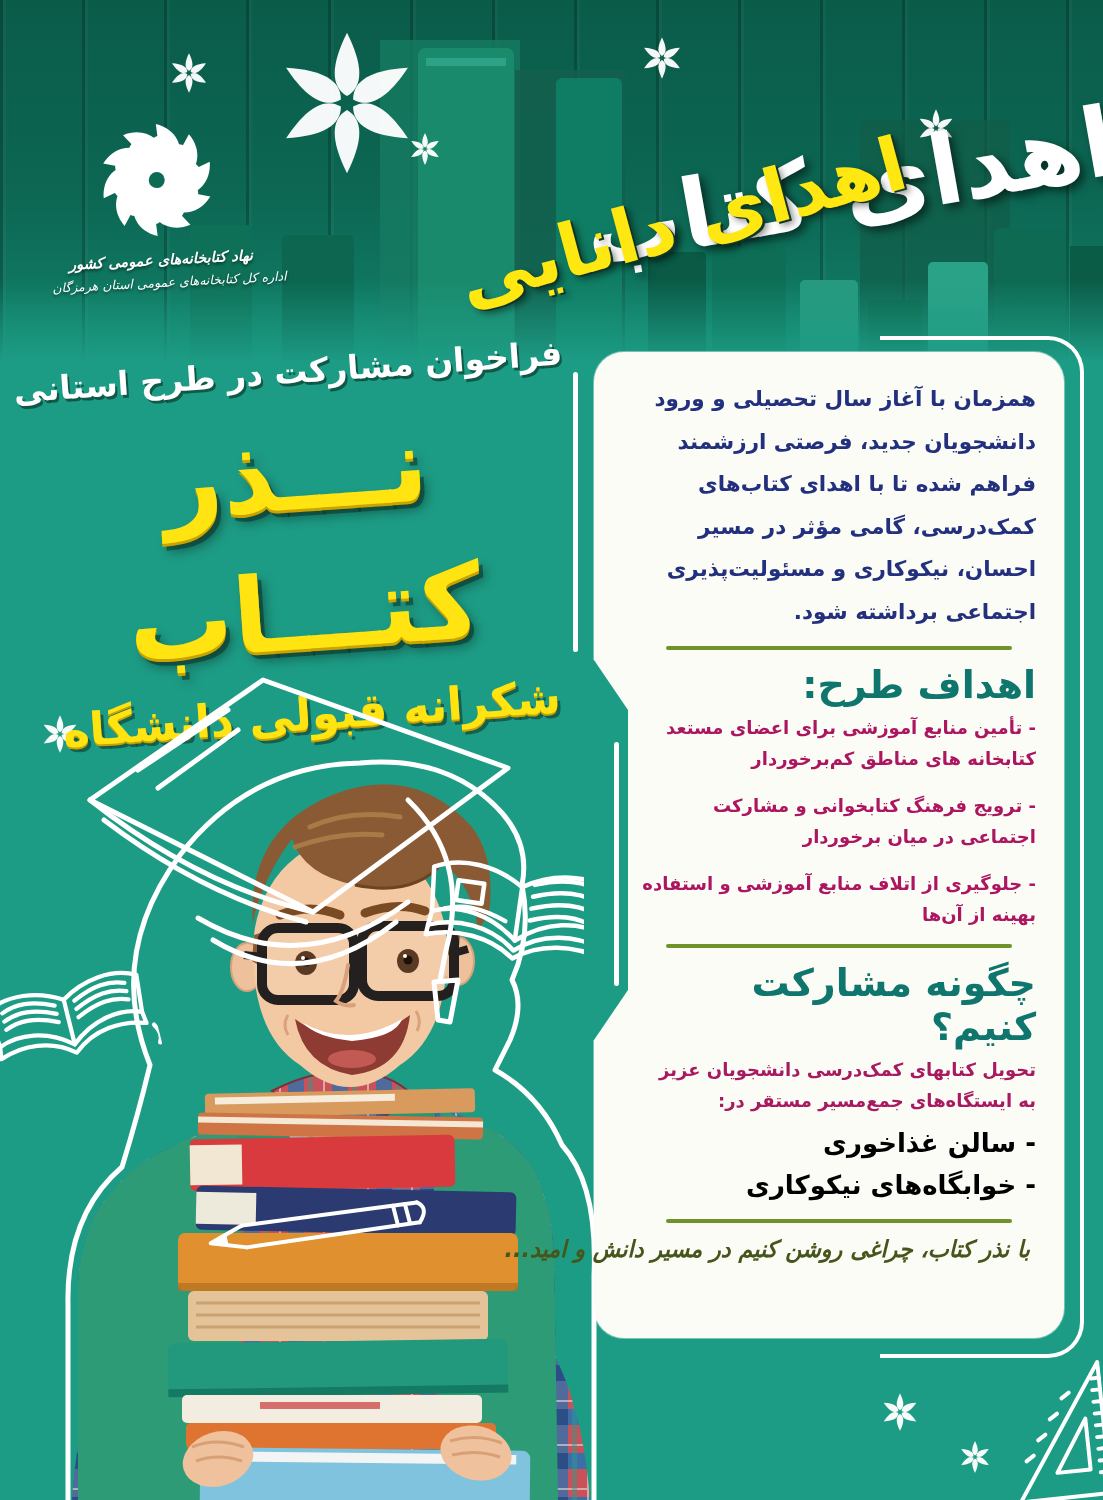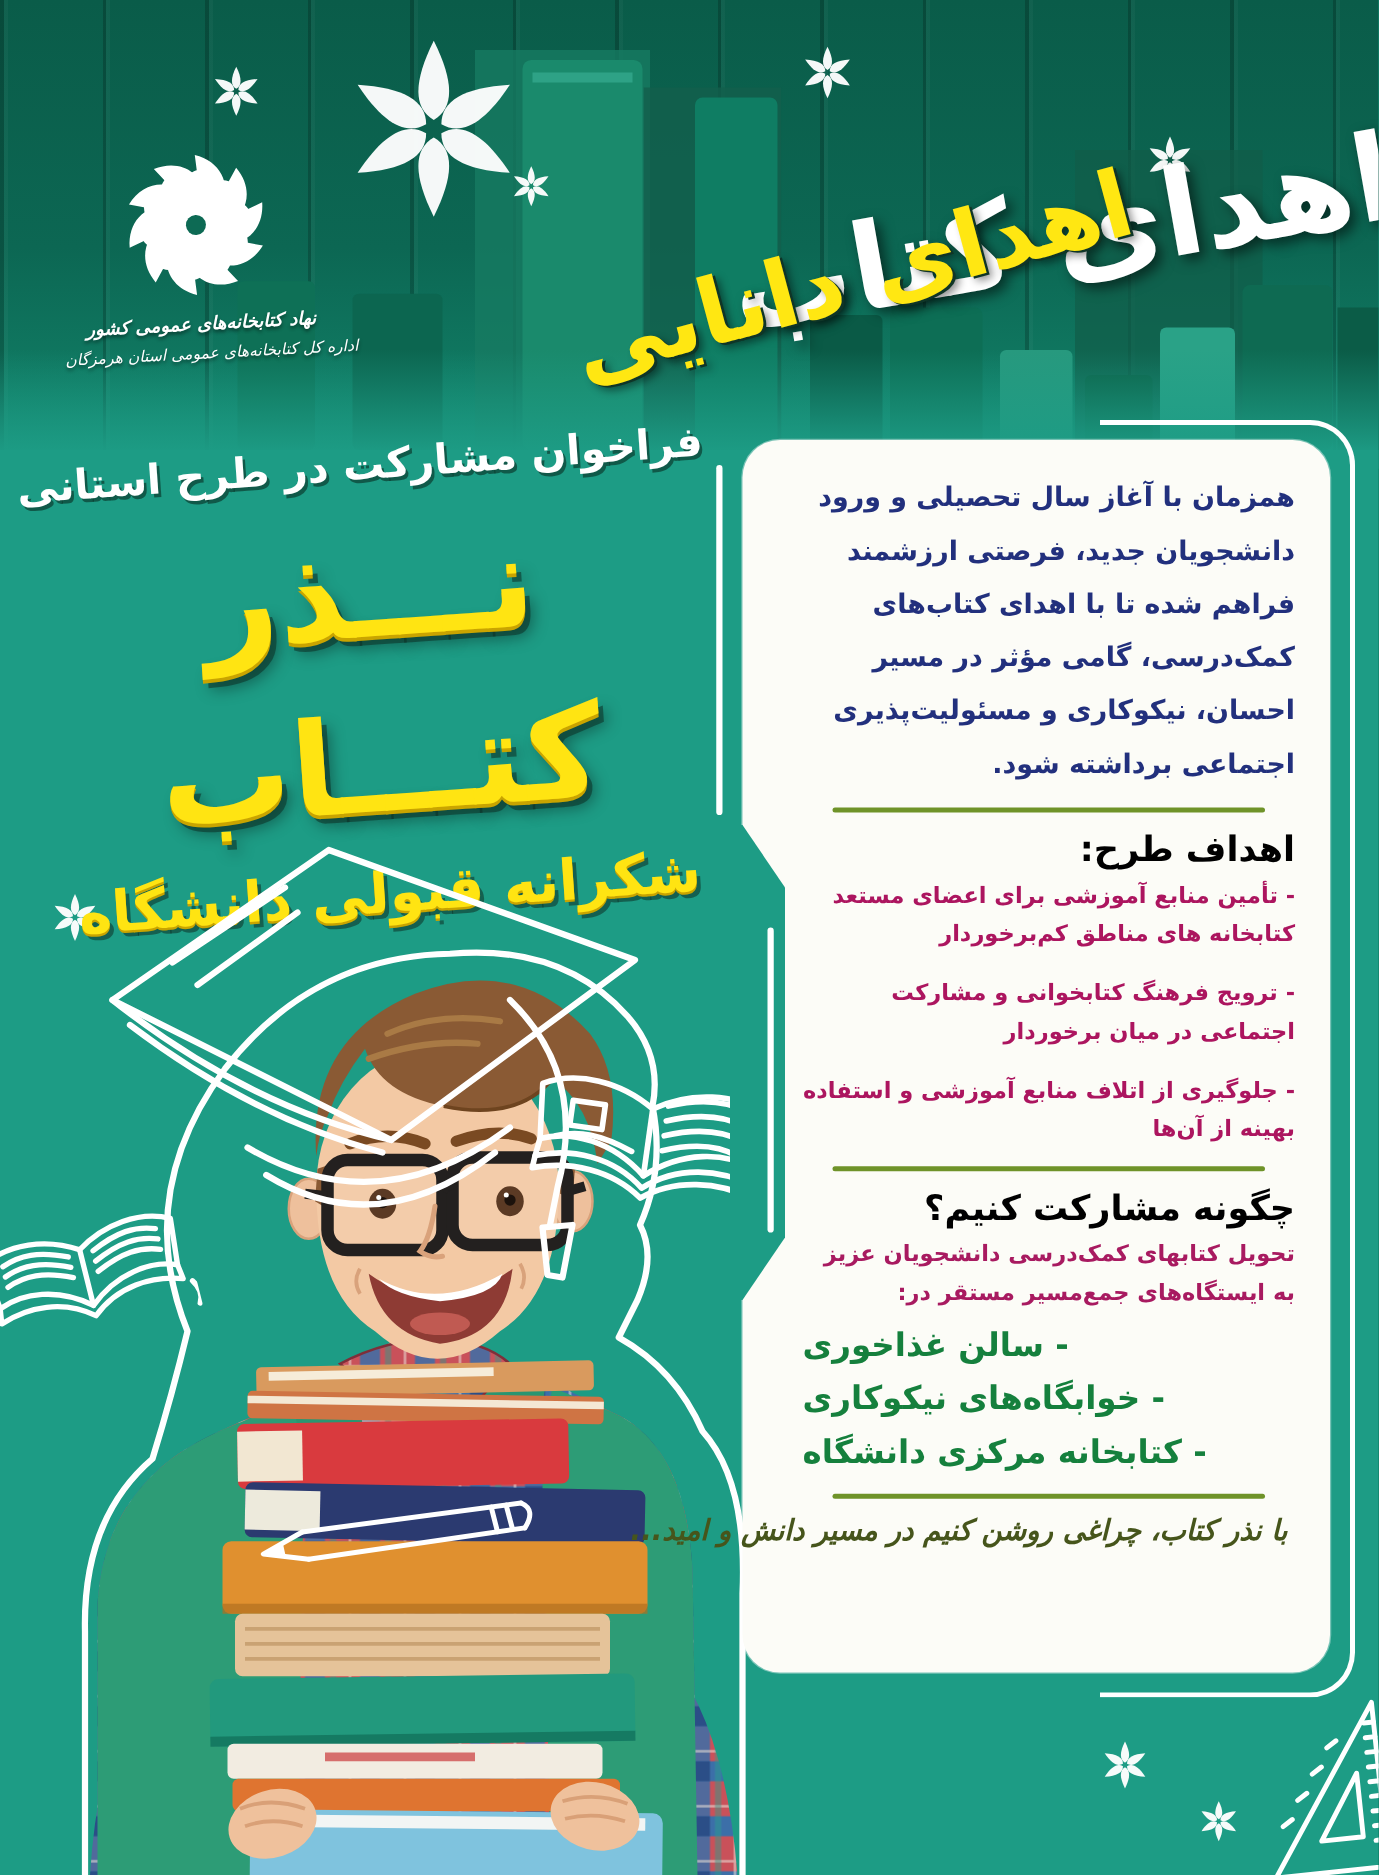--- a/index.html
+++ b/index.html
@@ -62,28 +62,28 @@
   }
   .notch{
     position:absolute;left:584px;top:660px;width:50px;height:380px;
     background:#1d9c85;
     clip-path:polygon(0 0,10px 0,44px 50px,44px 330px,10px 380px,0 380px);
   }
   .intro{
     margin:0;font-size:21.5px;font-weight:bold;color:#22307d;line-height:1.98;
   }
   .divider{height:4px;background:#6f9329;border-radius:2px;width:88%;margin:13px auto 13px auto;}
-  .h-navy{margin:2px 0 6px 0;font-size:28px;font-weight:bold;color:#000000;}
+  .h-navy{margin:2px 0 6px 0;font-size:38px;font-weight:bold;color:#0f766e;}
   .bullet{
     margin:0 0 16px 0;font-size:18px;font-weight:bold;color:#ac155f;line-height:1.72;
   }
   .bullet.last{margin-bottom:4px;}
   .lead{margin-bottom:6px;color:#a81a60;}
   .station{
-    margin:2px 0;font-size:26px;font-weight:bold;color:#15803d;text-align:left;line-height:1.55;
+    margin:2px 0;font-size:26px;font-weight:bold;color:#000000;text-align:right;line-height:1.55;
   }
   .quote{
     margin:8px 0 0 0;font-size:23px;font-weight:bold;font-style:italic;color:#46551b;
     text-align:center;white-space:nowrap;transform:scaleX(.97);
   }
   
   .panel-frame{
     position:absolute;left:880px;top:336px;width:200px;height:1014px;
     border:4px solid #ffffff;border-left:none;border-radius:0 36px 36px 0;
   }
@@ -349,21 +349,20 @@
     <div class="divider"></div>
     <h2 class="h-navy">اهداف طرح:</h2>
     <p class="bullet">- تأمین منابع آموزشی برای اعضای مستعد کتابخانه های مناطق کم‌برخوردار</p>
     <p class="bullet">- ترویج فرهنگ کتابخوانی و مشارکت اجتماعی در میان برخوردار</p>
     <p class="bullet last">- جلوگیری از اتلاف منابع آموزشی و استفاده بهینه از آن‌ها</p>
     <div class="divider"></div>
     <h2 class="h-navy">چگونه مشارکت کنیم؟</h2>
     <p class="bullet lead">تحویل کتابهای کمک‌درسی دانشجویان عزیز به ایستگاه‌های جمع‌مسیر مستقر در:</p>
     <p class="station">- سالن غذاخوری</p>
     <p class="station">- خوابگاه‌های نیکوکاری</p>
-    <p class="station">- کتابخانه مرکزی دانشگاه</p>
     <div class="divider"></div>
     <p class="quote">با نذر کتاب، چراغی روشن کنیم در مسیر دانش و امید...</p>
   </div>
   <div class="notch"></div>
 
   <div class="panel-frame"></div>
   <div class="edge-line l1"></div>
   <div class="edge-line l2"></div>
 
 </div>

